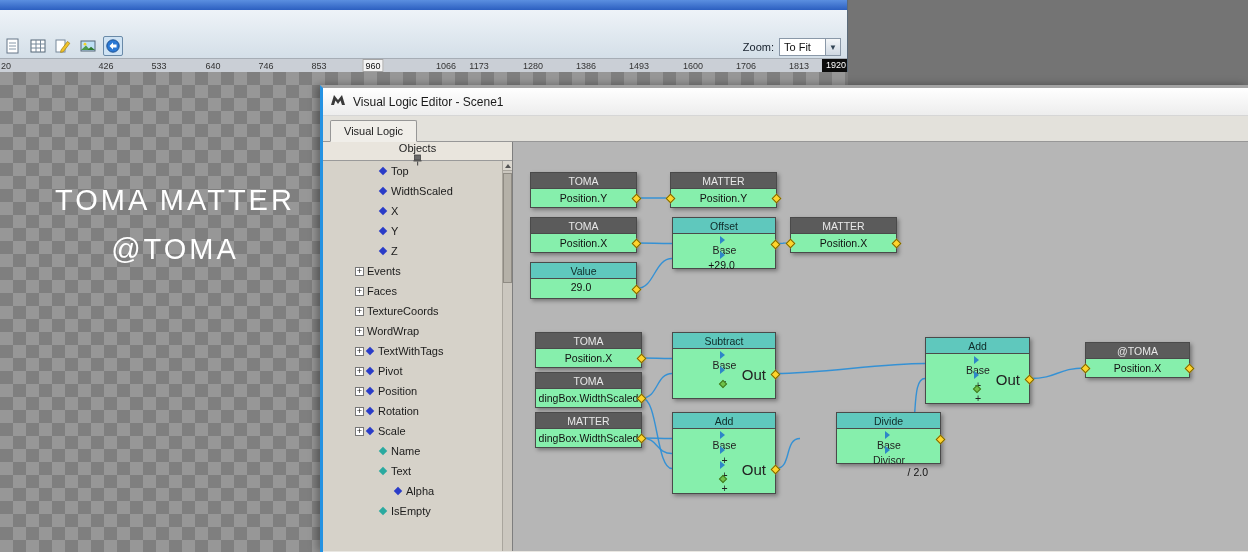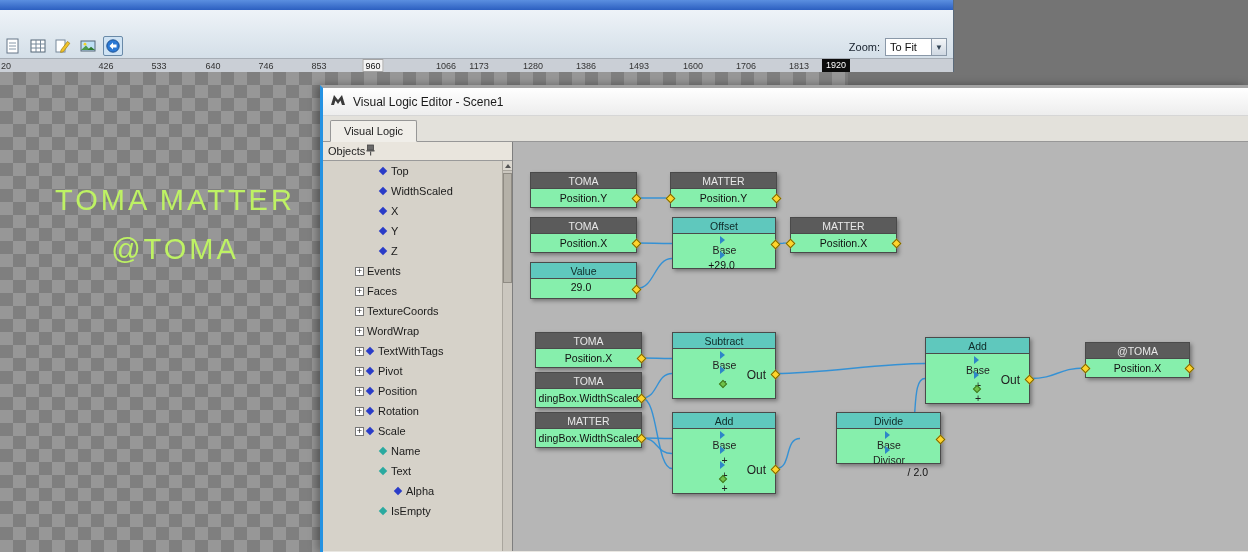--- a/index.html
+++ b/index.html
@@ -11,24 +11,24 @@
     background-color:#979797;
     background-image:
       linear-gradient(45deg,#7f7f7f 25%,transparent 25%),
       linear-gradient(-45deg,#7f7f7f 25%,transparent 25%),
       linear-gradient(45deg,transparent 75%,#7f7f7f 75%),
       linear-gradient(-45deg,transparent 75%,#7f7f7f 75%);
     background-size:26px 26px;
     background-position:0 0,0 13px,13px -13px,-13px 0; }
 
   .watermark { position:absolute; left:40px; top:176px; width:270px; text-align:center;
-    color:#bef264; font-size:29px; letter-spacing:3px; line-height:1.7; font-weight:500; }
+    color:#ffffff; font-size:29px; letter-spacing:3px; line-height:1.7; font-weight:500; }
 
   
-  .top-window { position:absolute; left:0; top:0; width:954px; height:72px;
+  .top-window { position:absolute; left:0; top:0; width:848px; height:72px;
     background:#0c4a6e; border-right:1px solid #5a6a7a; }
   .blue-cap { position:absolute; left:0; top:0; right:0; height:10px;
     background:linear-gradient(#5b8fe0,#2c5fc0); }
   .toolbar { position:absolute; left:0; top:10px; right:0; height:48px;
     background:linear-gradient(#eef3f8,#d4dfe8); }
   .tb-icons { position:absolute; left:3px; top:26px; display:flex; gap:5px; align-items:center; }
   .tb-icon { width:20px; height:20px; display:flex; align-items:center; justify-content:center; }
   .tb-icon.pressed { border:1px solid #6a8aa8; background:#cfe3f4; border-radius:2px; }
   .zoom-group { position:absolute; right:6px; top:28px; display:flex; align-items:center; gap:5px; }
   .zoom-label { font-size:11px; color:#16202c; }
@@ -53,21 +53,21 @@
     font-size:12px; color:#1a1a1a; }
   .vl-tabstrip { height:26px; background:#e3e1db; position:relative; border-bottom:1px solid #979797; }
   .vl-tab { position:absolute; left:7px; bottom:-1px; padding:4px 13px 4px; background:#f0eee9;
     border:1px solid #979797; border-bottom:1px solid #f0eee9; border-radius:2px 2px 0 0; font-size:11px; color:#222; }
   .vl-content { display:flex; height:409px; }
 
   
   .objects-panel { width:190px; border-right:1px solid #7e7e7e; background:#d6d2c9;
     position:relative; display:flex; flex-direction:column; }
   .objects-header { height:19px; background:#e9e5dd; border-bottom:1px solid #9a9a9a;
-    display:flex; align-items:center; padding:0 5px; font-size:11px; color:#222; }
+    display:flex; align-items:center; padding:0 5px; font-size:11px; color:#222;flex-direction:column; }
   .objects-list { flex:1; overflow:hidden; position:relative; }
   .obj-row { height:20px; display:flex; align-items:center; font-size:11px; color:#1b1b1b; }
   .obj-row.selected { background:#7fa9e2; color:#0c2258; }
   .plusbox { width:9px; height:9px; background:#fdfdfd; border:1px solid #777; color:#222;
     font-size:9px; line-height:7px; text-align:center; margin-right:3px; flex:none; }
   .bullet { width:6px; height:6px; transform:rotate(45deg); margin-right:5px; flex:none; }
   .bullet.blue { background:#2a3cc8; }
   .bullet.teal { background:#2aaaa0; }
   .objects-scrollbar { position:absolute; right:0; top:19px; bottom:0; width:10px;
     background:#cbc7bf; border-left:1px solid #a9a59d; }
@@ -96,21 +96,21 @@
   .nrow { height:15px; display:flex; align-items:center; font-size:10.5px; padding-left:1px;flex-direction:column; }
   .marker { flex:none; }
   .marker.arrow { width:0; height:0; border-top:4px solid transparent; border-bottom:4px solid transparent;
     border-left:5px solid #2e86c8; margin-right:4px; }
   .marker.green { width:6px; height:6px; background:#6fc24a; border:1px solid #3e7a22;
     transform:rotate(45deg); margin:0 4px 0 1px; }
   .rlabel { color:#222; white-space:nowrap; }
   .rvalue { color:#111; }
   .rvalue.right { margin-left:auto; padding-right:12px; }
   .rvalue.center { flex:1; text-align:center; padding-right:6px; }
-  .out-label { position:absolute; right:9px; font-size:12px; color:#222; height:14px; line-height:14px; }
+  .out-label { position:absolute; right:9px; font-size:15px; color:#222; height:14px; line-height:14px; }
   .pdiamond { position:absolute; width:7px; height:7px; background:#ffd42a; border:1px solid #7a6400;
     transform:rotate(45deg); }
   .pdiamond.in { left:-4px; }
   .pdiamond.out { right:-4px; }
   .node.io .pdiamond { top:22px; }
 </style>
 </head>
 <body>
 
 <div class="stage">

